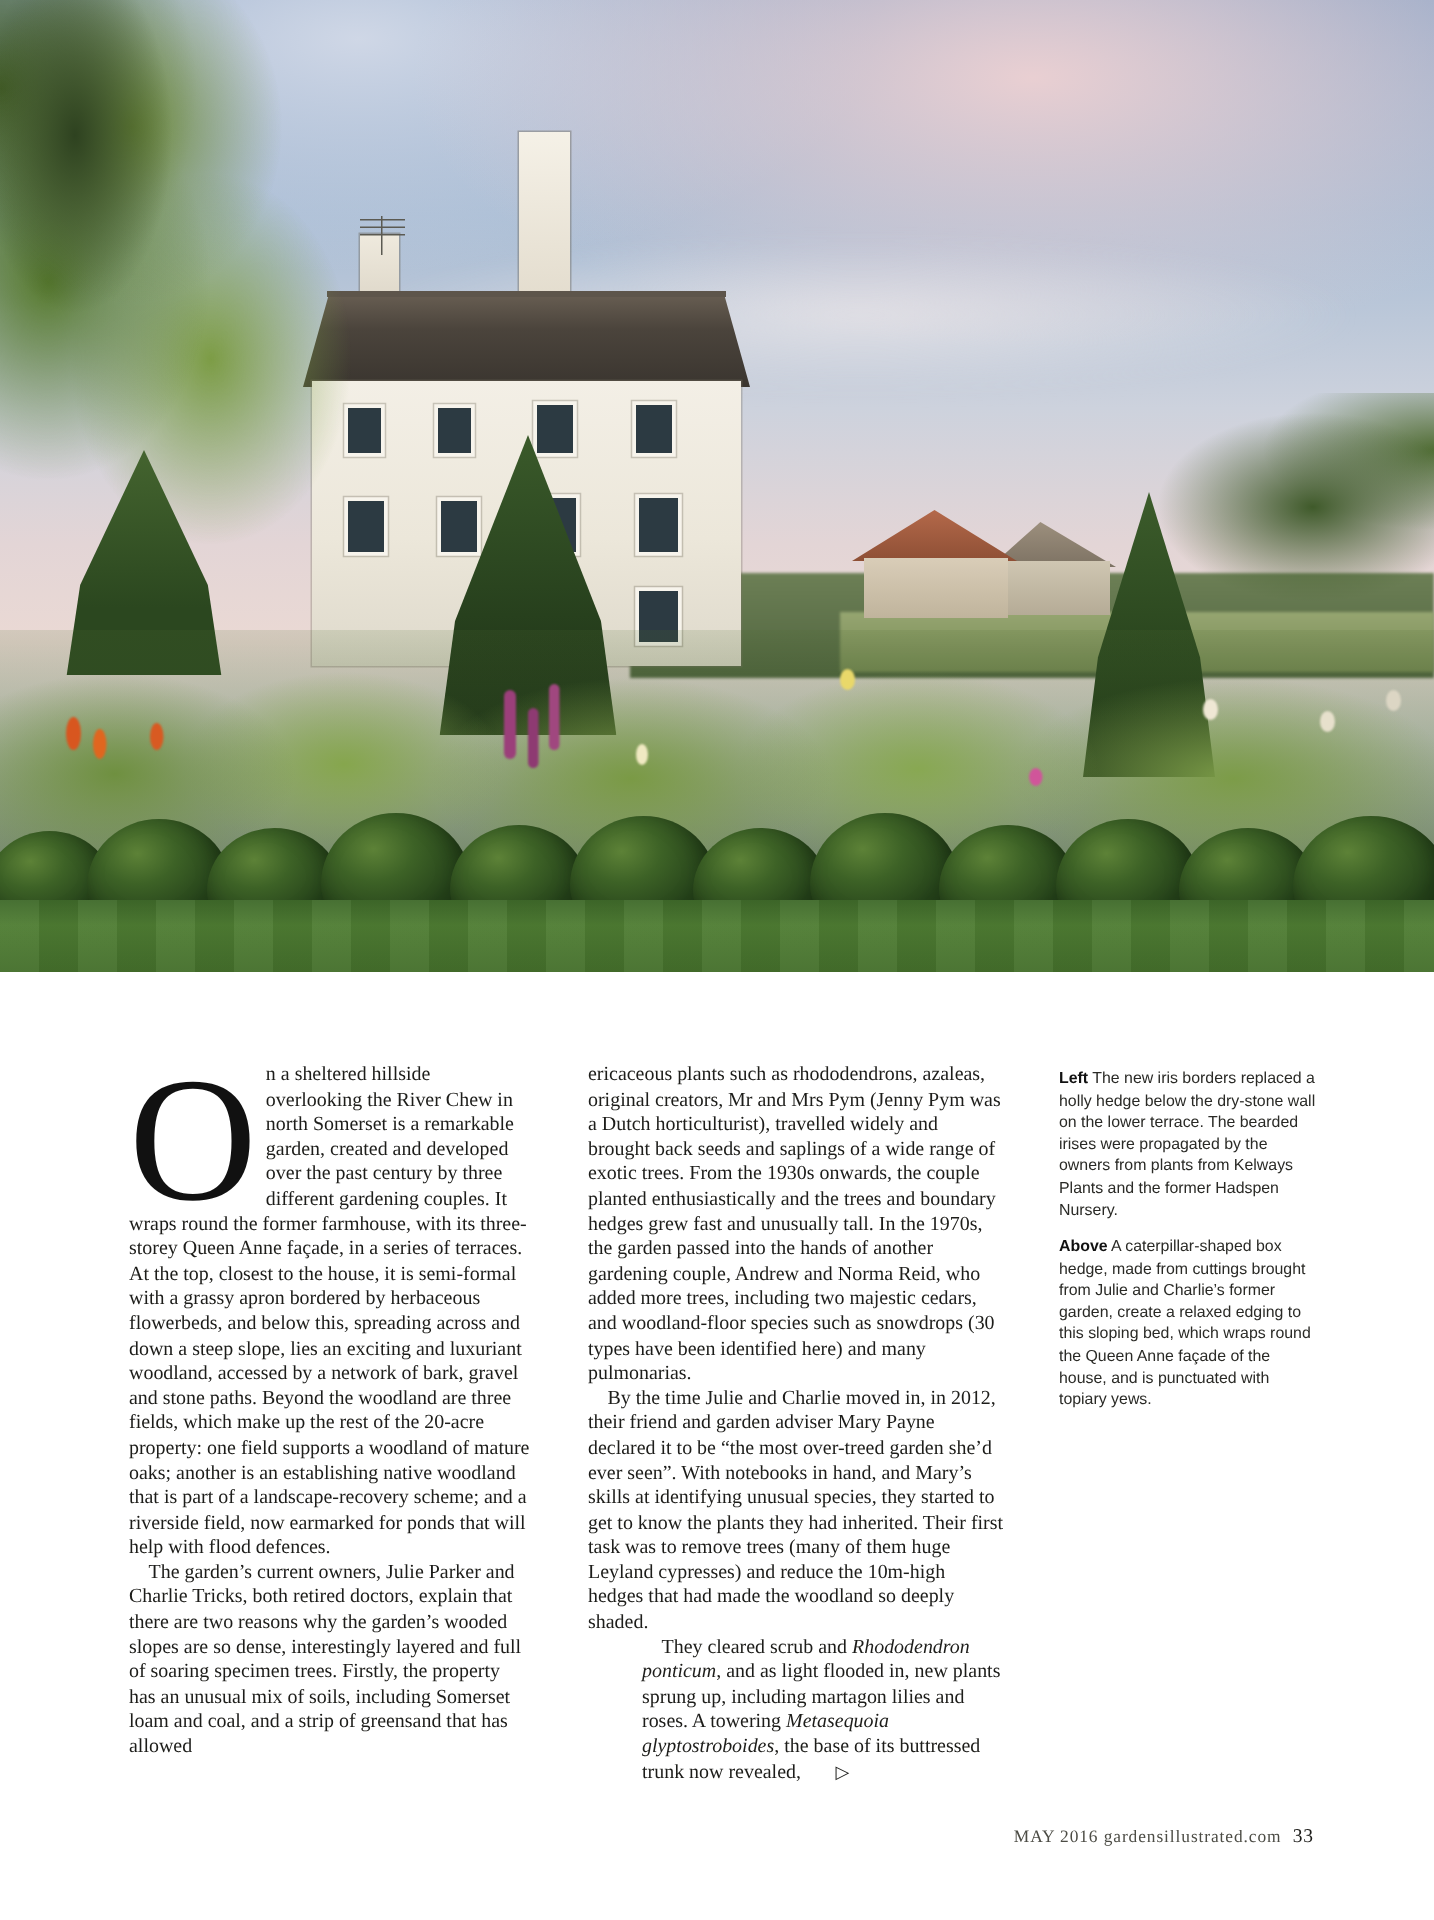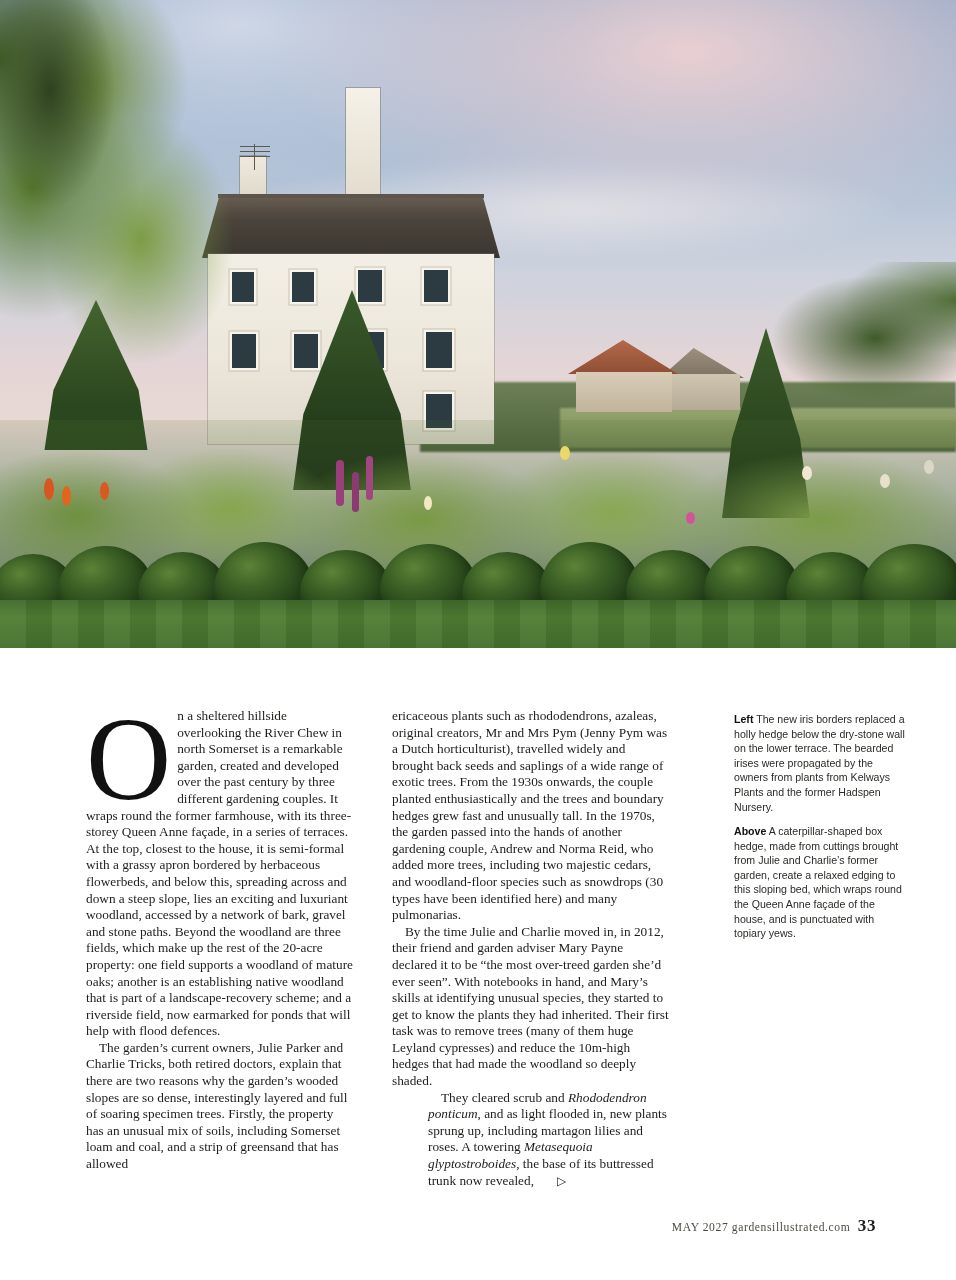--- a/index.html
+++ b/index.html
@@ -294,40 +294,39 @@
 
   
   .caption {
     position: absolute;
     left: 706px;
     width: 172px;
     font-family: "Liberation Sans", sans-serif;
     font-size: 10.6px;
     line-height: 14.6px;
     color: #2a2a26;
-    margin-left: 28px;
   }
   .caption b { color: #111; }
   .cap-left { top: 712px; }
   .cap-above { top: 824px; }
 
   
   .footer {
     position: absolute;
     right: 80px;
     top: 1216px;
     font-family: "Liberation Serif", serif;
     font-size: 11.6px;
     letter-spacing: .6px;
     color: #4c4c45;
   }
   .footer .pg {
-    font-weight: bold;
+    font-weight: normal;
     color: #1d1d1a;
-    font-size: 17px;
+    font-size: 13px;
     margin-left: 4px;
   }
   .ital { font-style: italic; }
 </style>
 </head>
 <body>
 
 <div class="page">
 
   <div class="running-head">
@@ -425,18 +424,18 @@
 
   <div class="caption cap-left">
     <b>Left</b><span> The new iris borders replaced a holly hedge below the dry-stone wall on the lower terrace. The bearded irises were propagated by the owners from plants from Kelways Plants and the former Hadspen Nursery.</span>
   </div>
 
   <div class="caption cap-above">
     <b>Above</b><span> A caterpillar-shaped box hedge, made from cuttings brought from Julie and Charlie’s former garden, create a relaxed edging to this sloping bed, which wraps round the Queen Anne façade of the house, and is punctuated with topiary yews.</span>
   </div>
 
   <div class="footer">
-    <span>MAY 2027</span>
+    <span>MAY 2016</span>
     <span>gardensillustrated.com</span>
     <span class="pg">33</span>
   </div>
 
 </div>
 
 </body></html>

